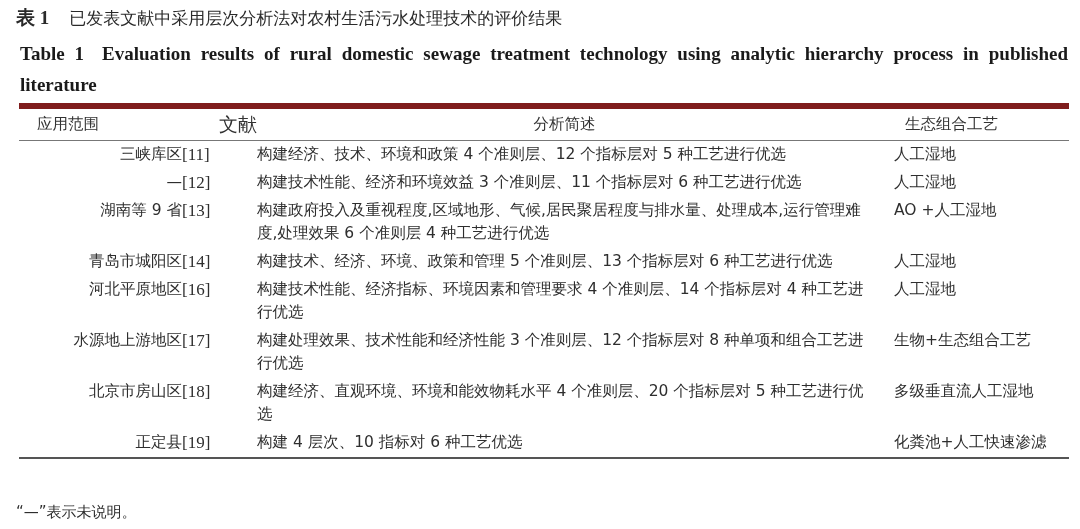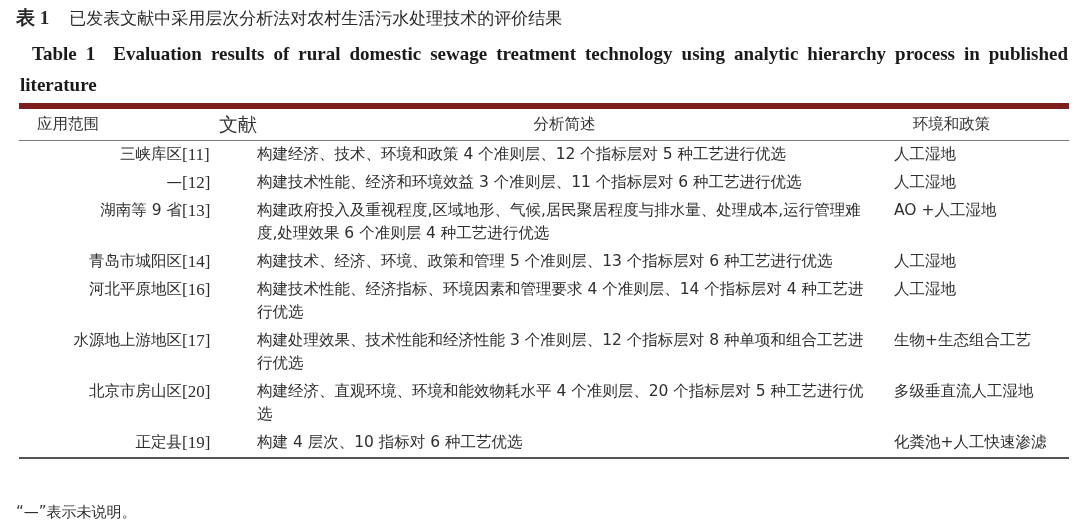--- a/index.html
+++ b/index.html
@@ -39,21 +39,20 @@
       font-weight: bold;
       font-size: 19px;
       line-height: 31px;
       color: #1a1a1a;
       text-align: justify;
       text-align-last: left;
       word-spacing: 3px;
     }
     .caption-en .num {
       margin-right: 18px;
-      margin-left: 12px;
     }
     .table-wrap {
       position: absolute;
       left: 19px;
       top: 103px;
       width: 1050px;
     }
     table {
       width: 100%;
       border-collapse: collapse;
@@ -106,21 +105,21 @@
   <span class="num">Table 1</span><span>Evaluation results of rural domestic sewage treatment technology using analytic hierarchy process in published literature</span>
 </div>
 
 <div class="table-wrap">
   <table>
     <thead>
       <tr>
         <th class="c-scope">应用范围</th>
         <th class="c-ref">文献</th>
         <th class="c-desc">分析简述</th>
-        <th class="c-best">环境和政策</th>
+        <th class="c-best">生态组合工艺</th>
       </tr>
     </thead>
     <tbody>
       <tr>
         <td class="c-scope">三峡库区</td>
         <td class="c-ref">[11]</td>
         <td class="c-desc">构建经济、技术、环境和政策 4 个准则层、12 个指标层对 5 种工艺进行优选</td>
         <td class="c-best">人工湿地</td>
       </tr>
       <tr>
@@ -148,21 +147,21 @@
         <td class="c-best">人工湿地</td>
       </tr>
       <tr>
         <td class="c-scope">水源地上游地区</td>
         <td class="c-ref">[17]</td>
         <td class="c-desc">构建处理效果、技术性能和经济性能 3 个准则层、12 个指标层对 8 种单项和组合工艺进行优选</td>
         <td class="c-best">生物+生态组合工艺</td>
       </tr>
       <tr>
         <td class="c-scope">北京市房山区</td>
-        <td class="c-ref">[20]</td>
+        <td class="c-ref">[18]</td>
         <td class="c-desc">构建经济、直观环境、环境和能效物耗水平 4 个准则层、20 个指标层对 5 种工艺进行优选</td>
         <td class="c-best">多级垂直流人工湿地</td>
       </tr>
       <tr>
         <td class="c-scope">正定县</td>
         <td class="c-ref">[19]</td>
         <td class="c-desc">构建 4 层次、10 指标对 6 种工艺优选</td>
         <td class="c-best">化粪池+人工快速渗滤</td>
       </tr>
     </tbody>

